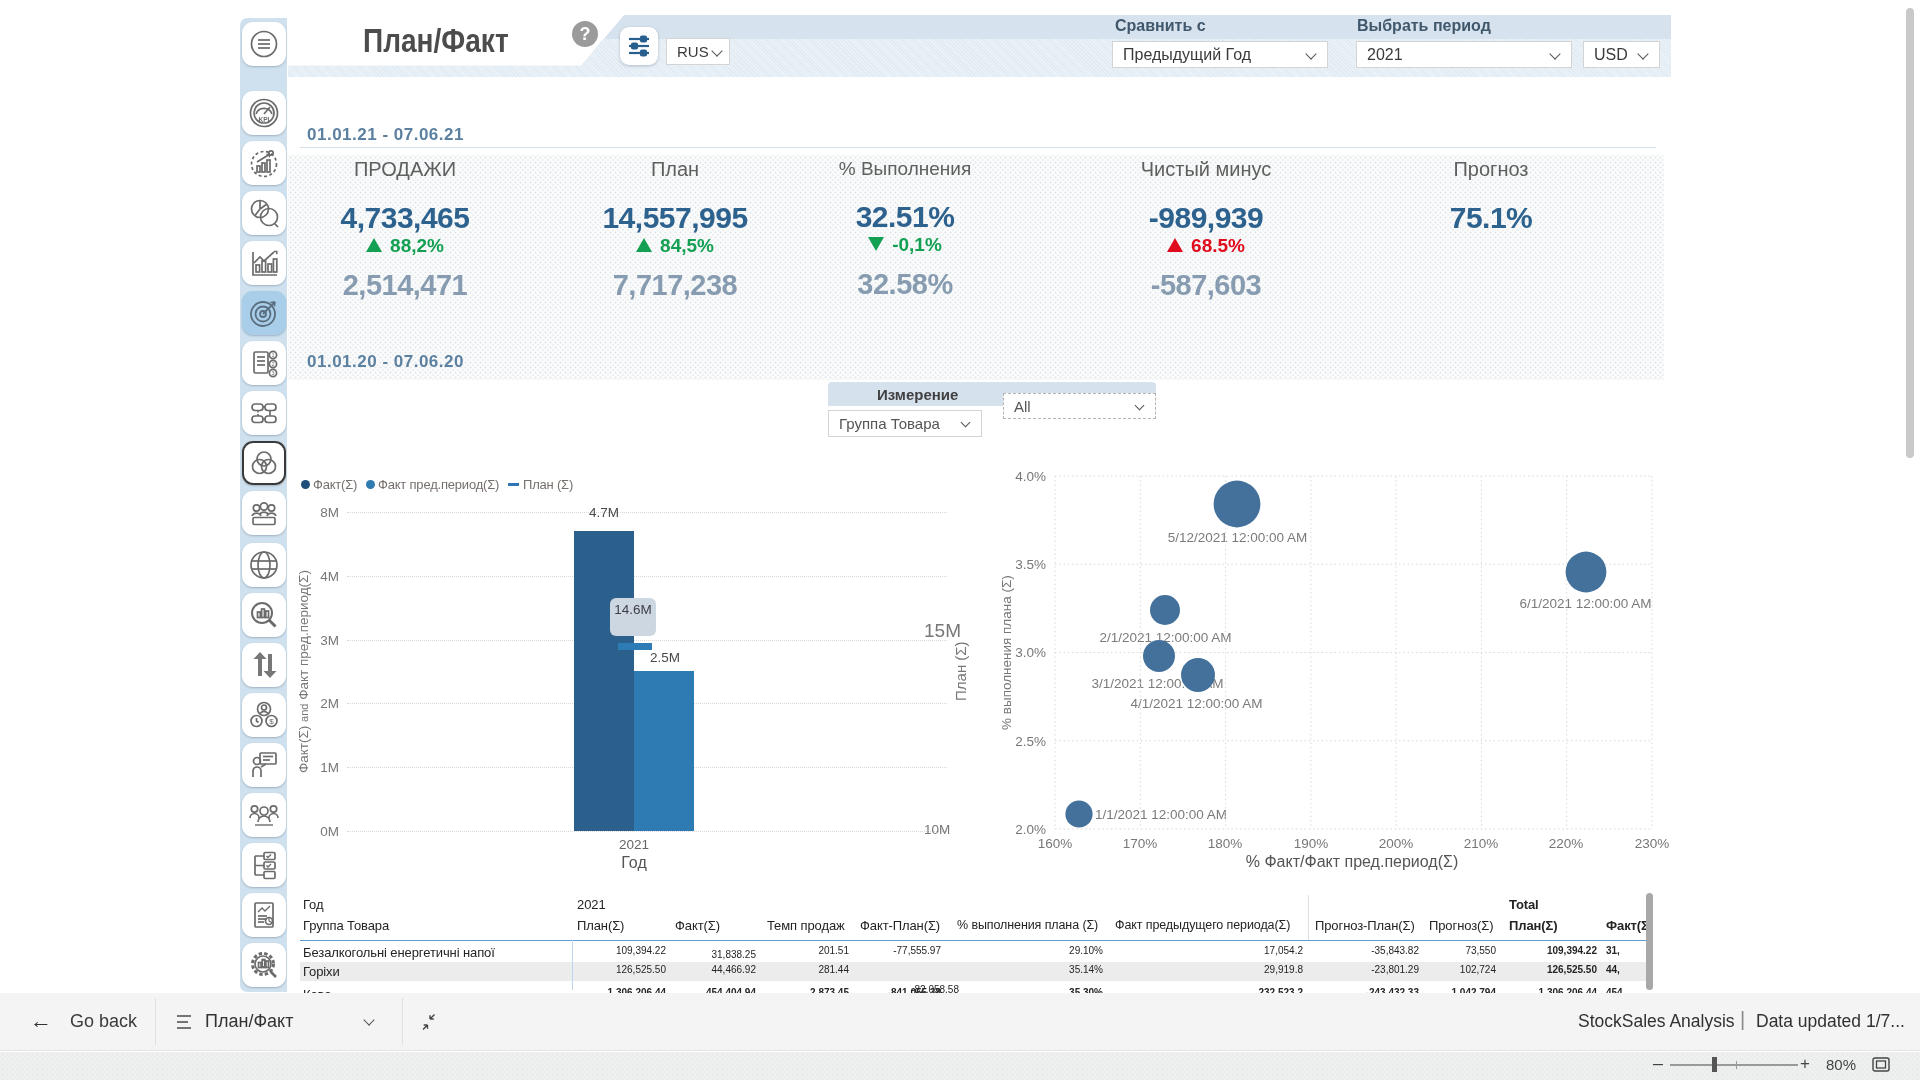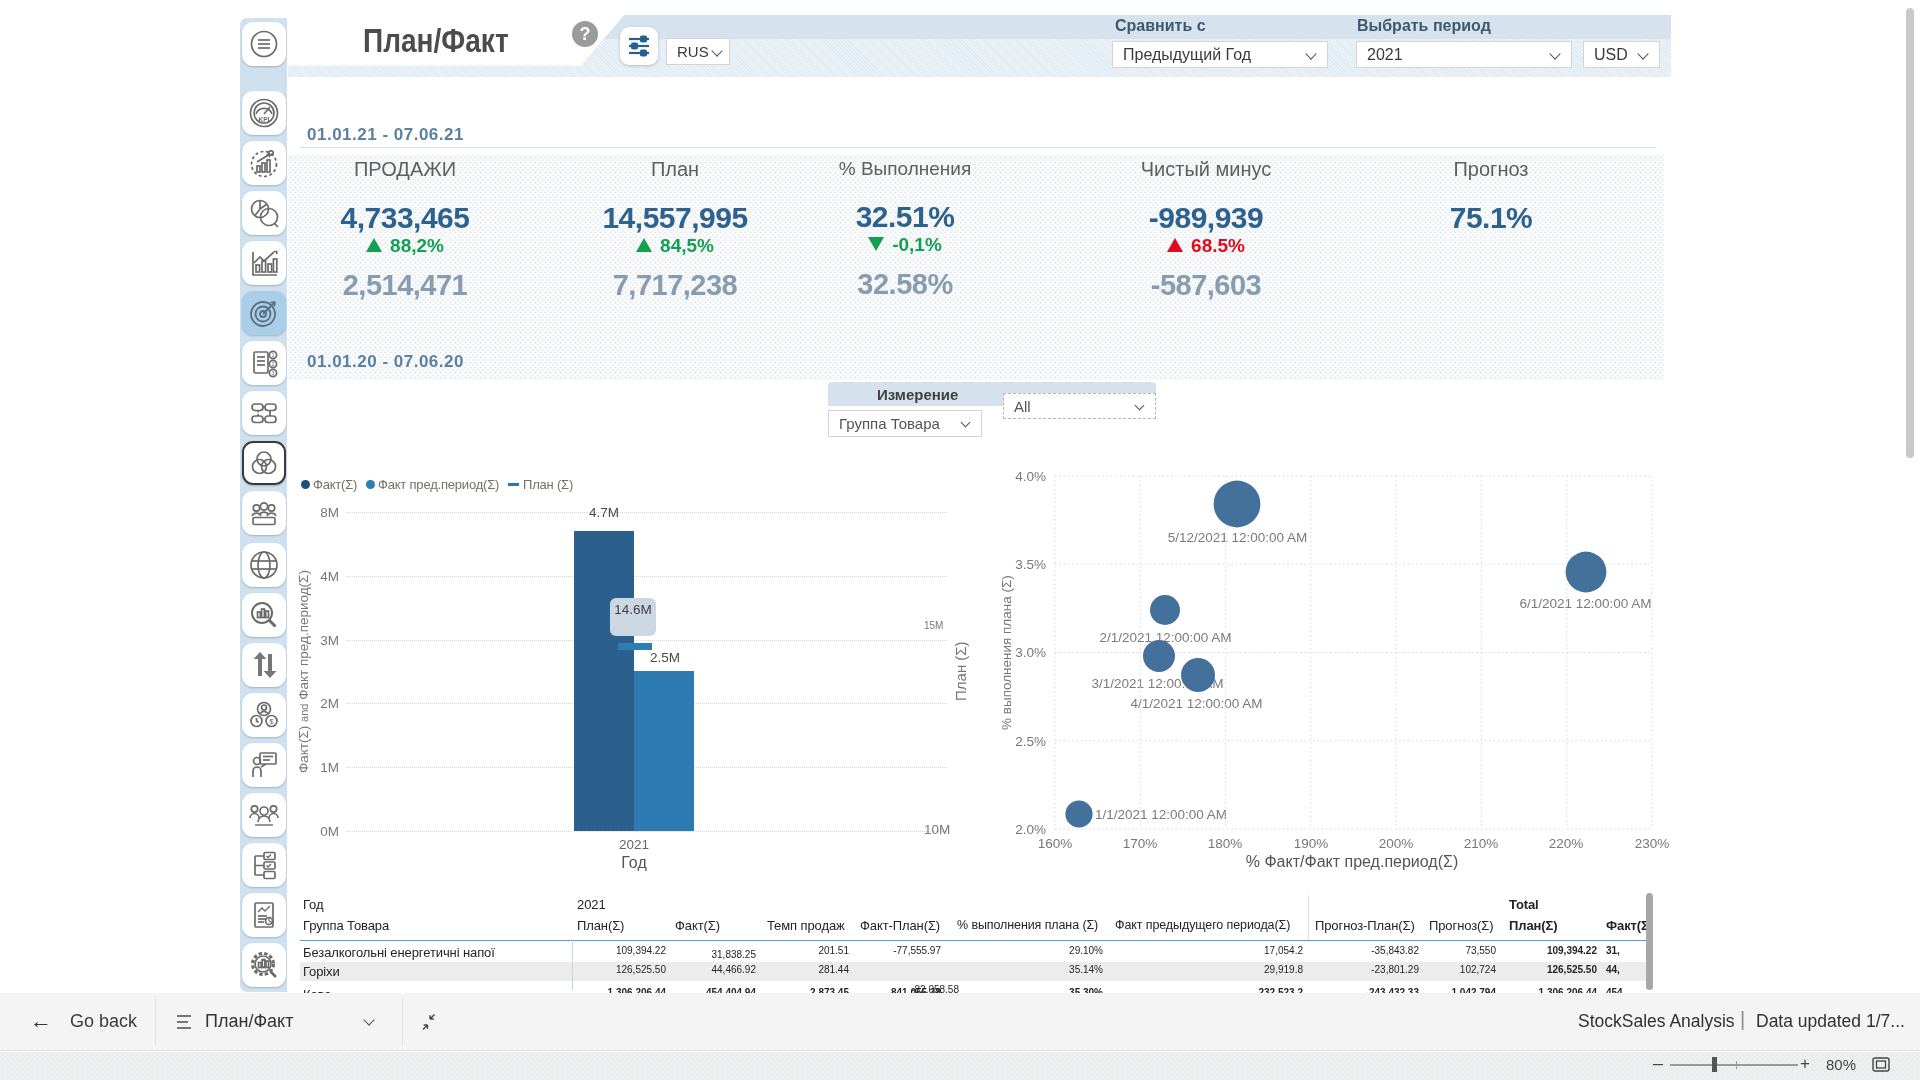--- a/index.html
+++ b/index.html
@@ -338,21 +338,21 @@
   <div class="grid-h" style="left:347px; top:767px; width:600px;"></div>
   <div class="grid-h" style="left:347px; top:831px; width:600px;"></div>
 
   <div class="ytick" style="left:309px; top:505px;">8M</div>
   <div class="ytick" style="left:309px; top:569px;">4M</div>
   <div class="ytick" style="left:309px; top:633px;">3M</div>
   <div class="ytick" style="left:309px; top:696px;">2M</div>
   <div class="ytick" style="left:309px; top:760px;">1M</div>
   <div class="ytick" style="left:309px; top:824px;">0M</div>
 
-  <div class="abs" style="left:924px; top:620px; font-size:10px; color:#777;">15M</div>
+  <div class="abs" style="left:924px; top:620px; font-size:19px; color:#777;">15M</div>
   <div class="abs" style="left:924px; top:822px; font-size:13.5px; color:#777;">10M</div>
 
   <div class="vlab" style="left:296px; top:512px; height:319px; font-size:13.5px;">Факт(Σ) <span style="font-size:11px;">and</span> Факт пред.период(Σ)</div>
   <div class="vlab" style="left:952px; top:512px; height:319px; font-size:15px;">План (Σ)</div>
 
   <div class="abs" style="left:574px; top:531px; width:60px; height:300px; background:#2c608c;"></div>
   <div class="abs" style="left:634px; top:671px; width:60px; height:160px; background:#2e7ab2;"></div>
   <div class="abs" style="left:574px; top:505px; width:60px; text-align:center; font-size:13.5px; color:#4a4a4a;">4.7M</div>
 
   <div class="abs" style="left:610px; top:598px; width:46px; height:38px; background:#ccd7e2; border-radius:6px; text-align:center; font-size:13.5px; color:#3f3f46; line-height:23px;">14.6M</div>

